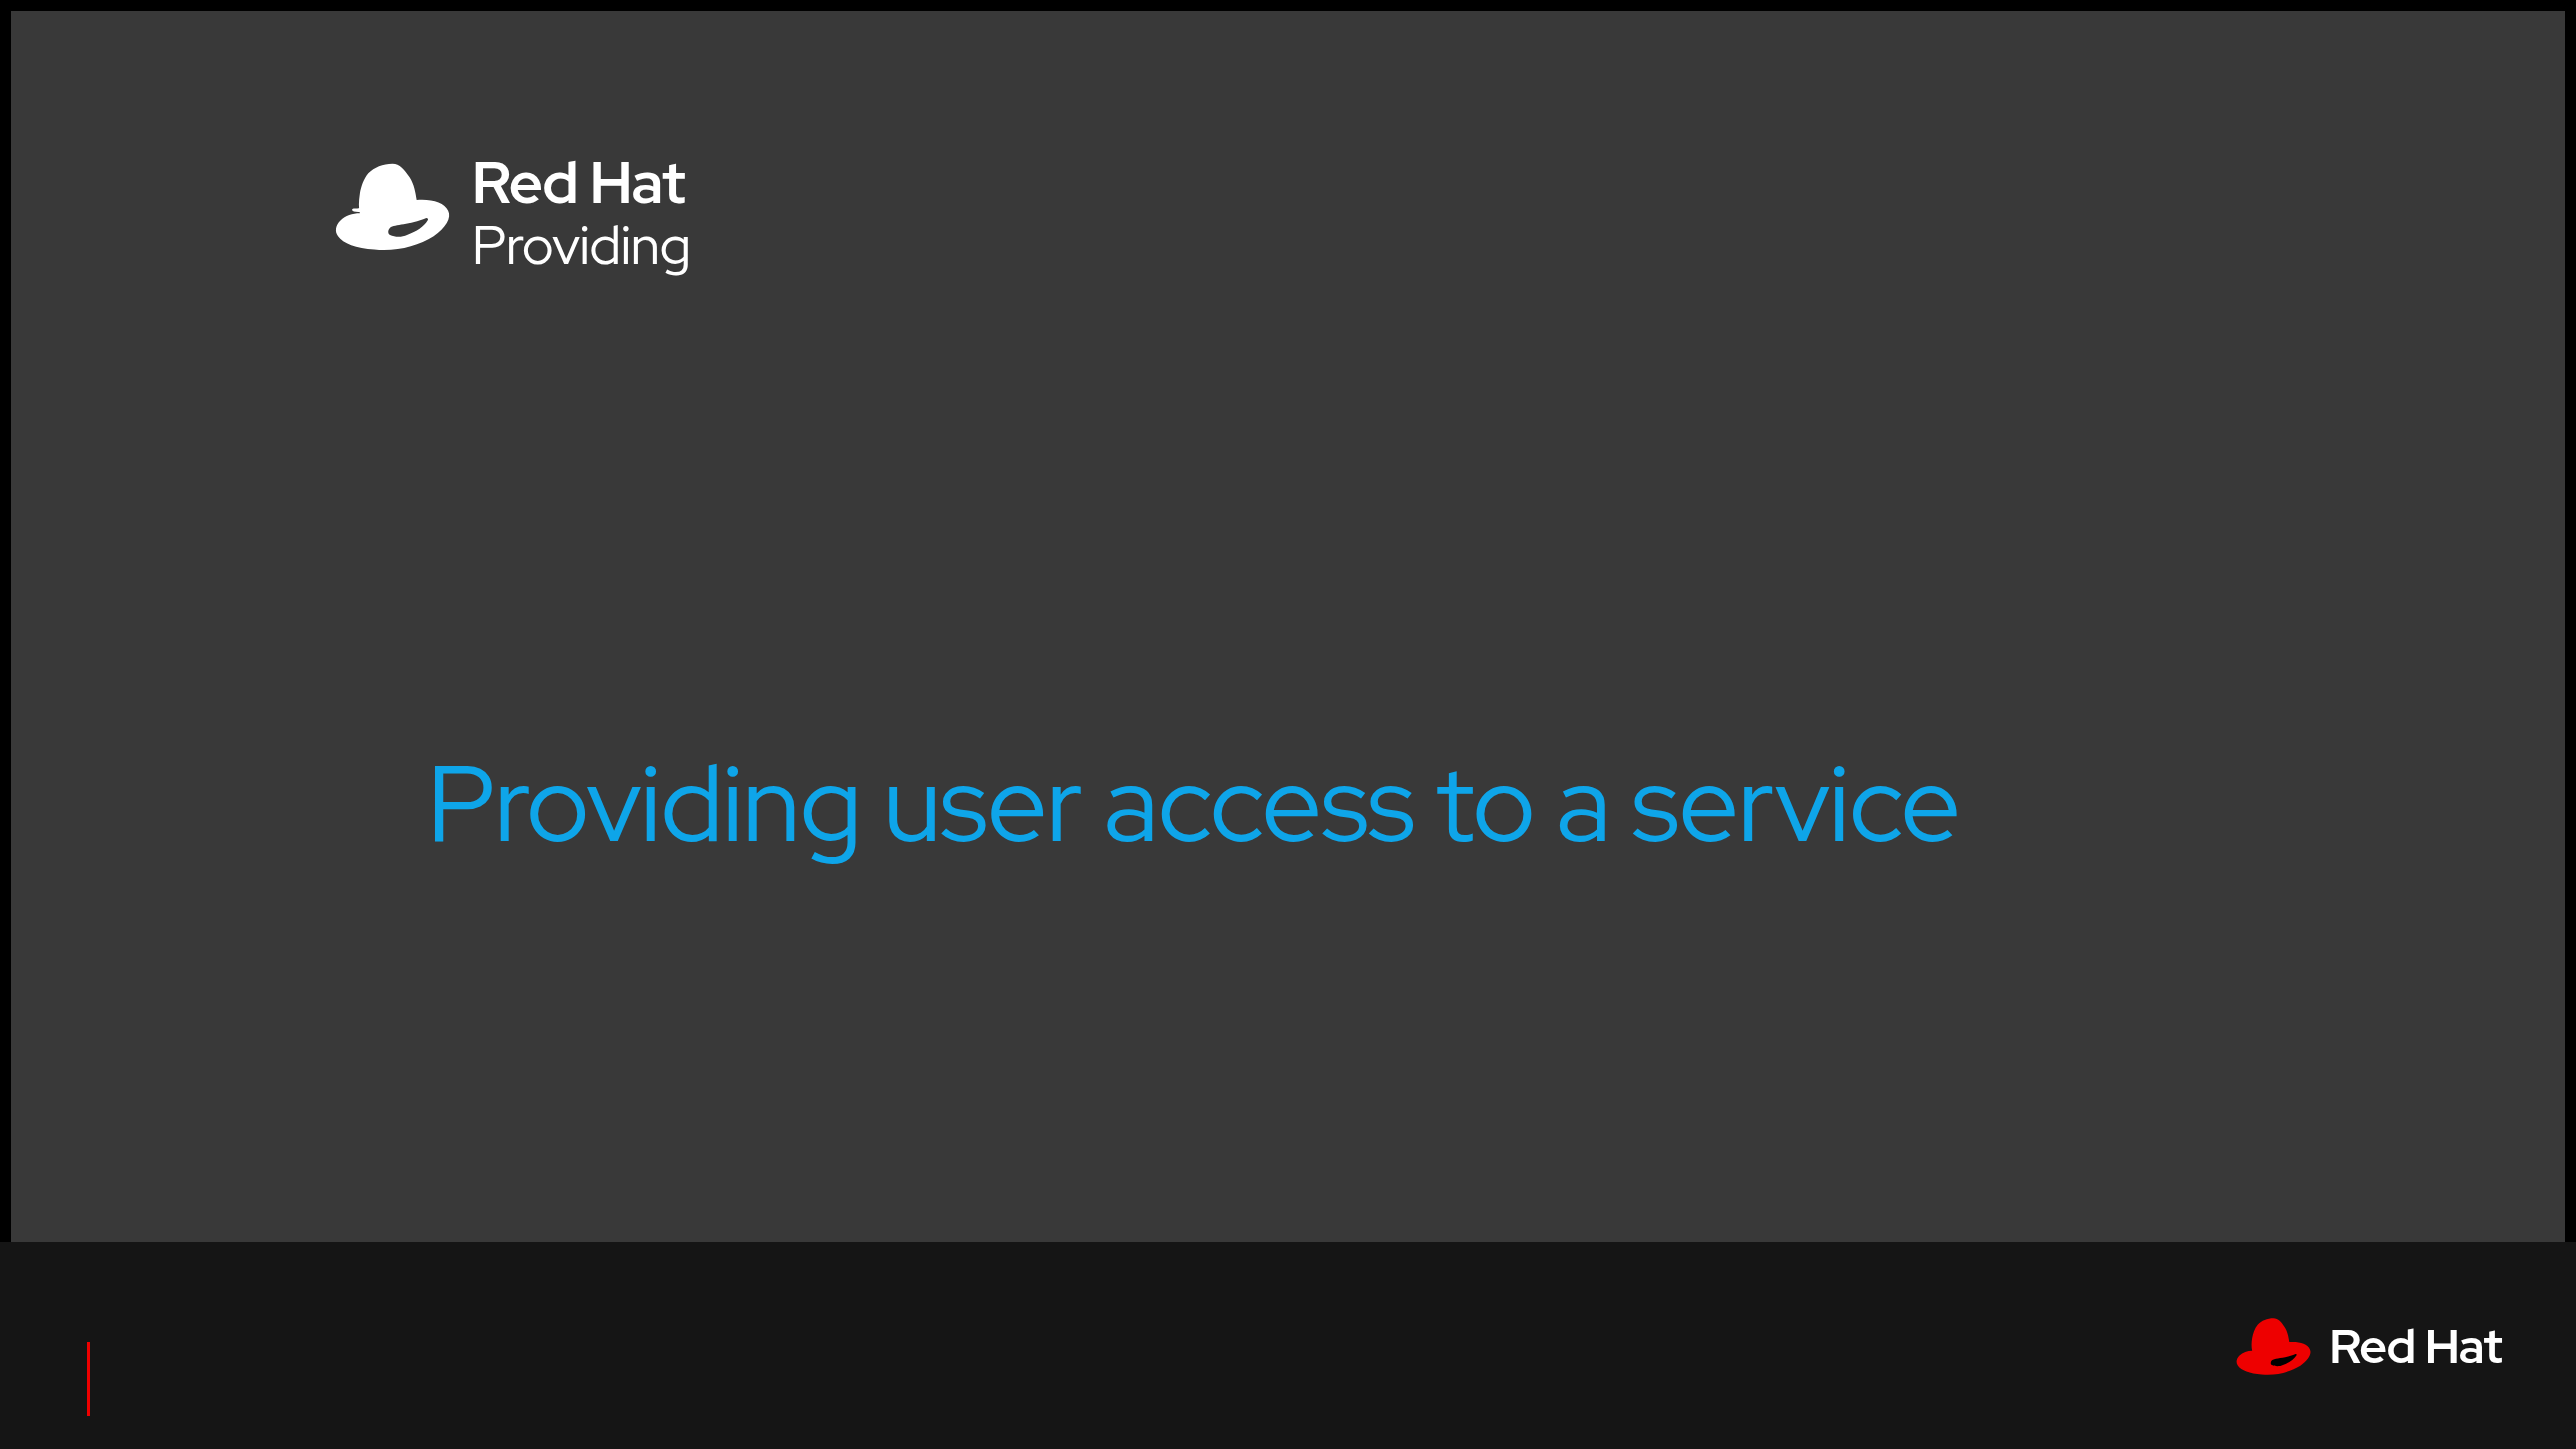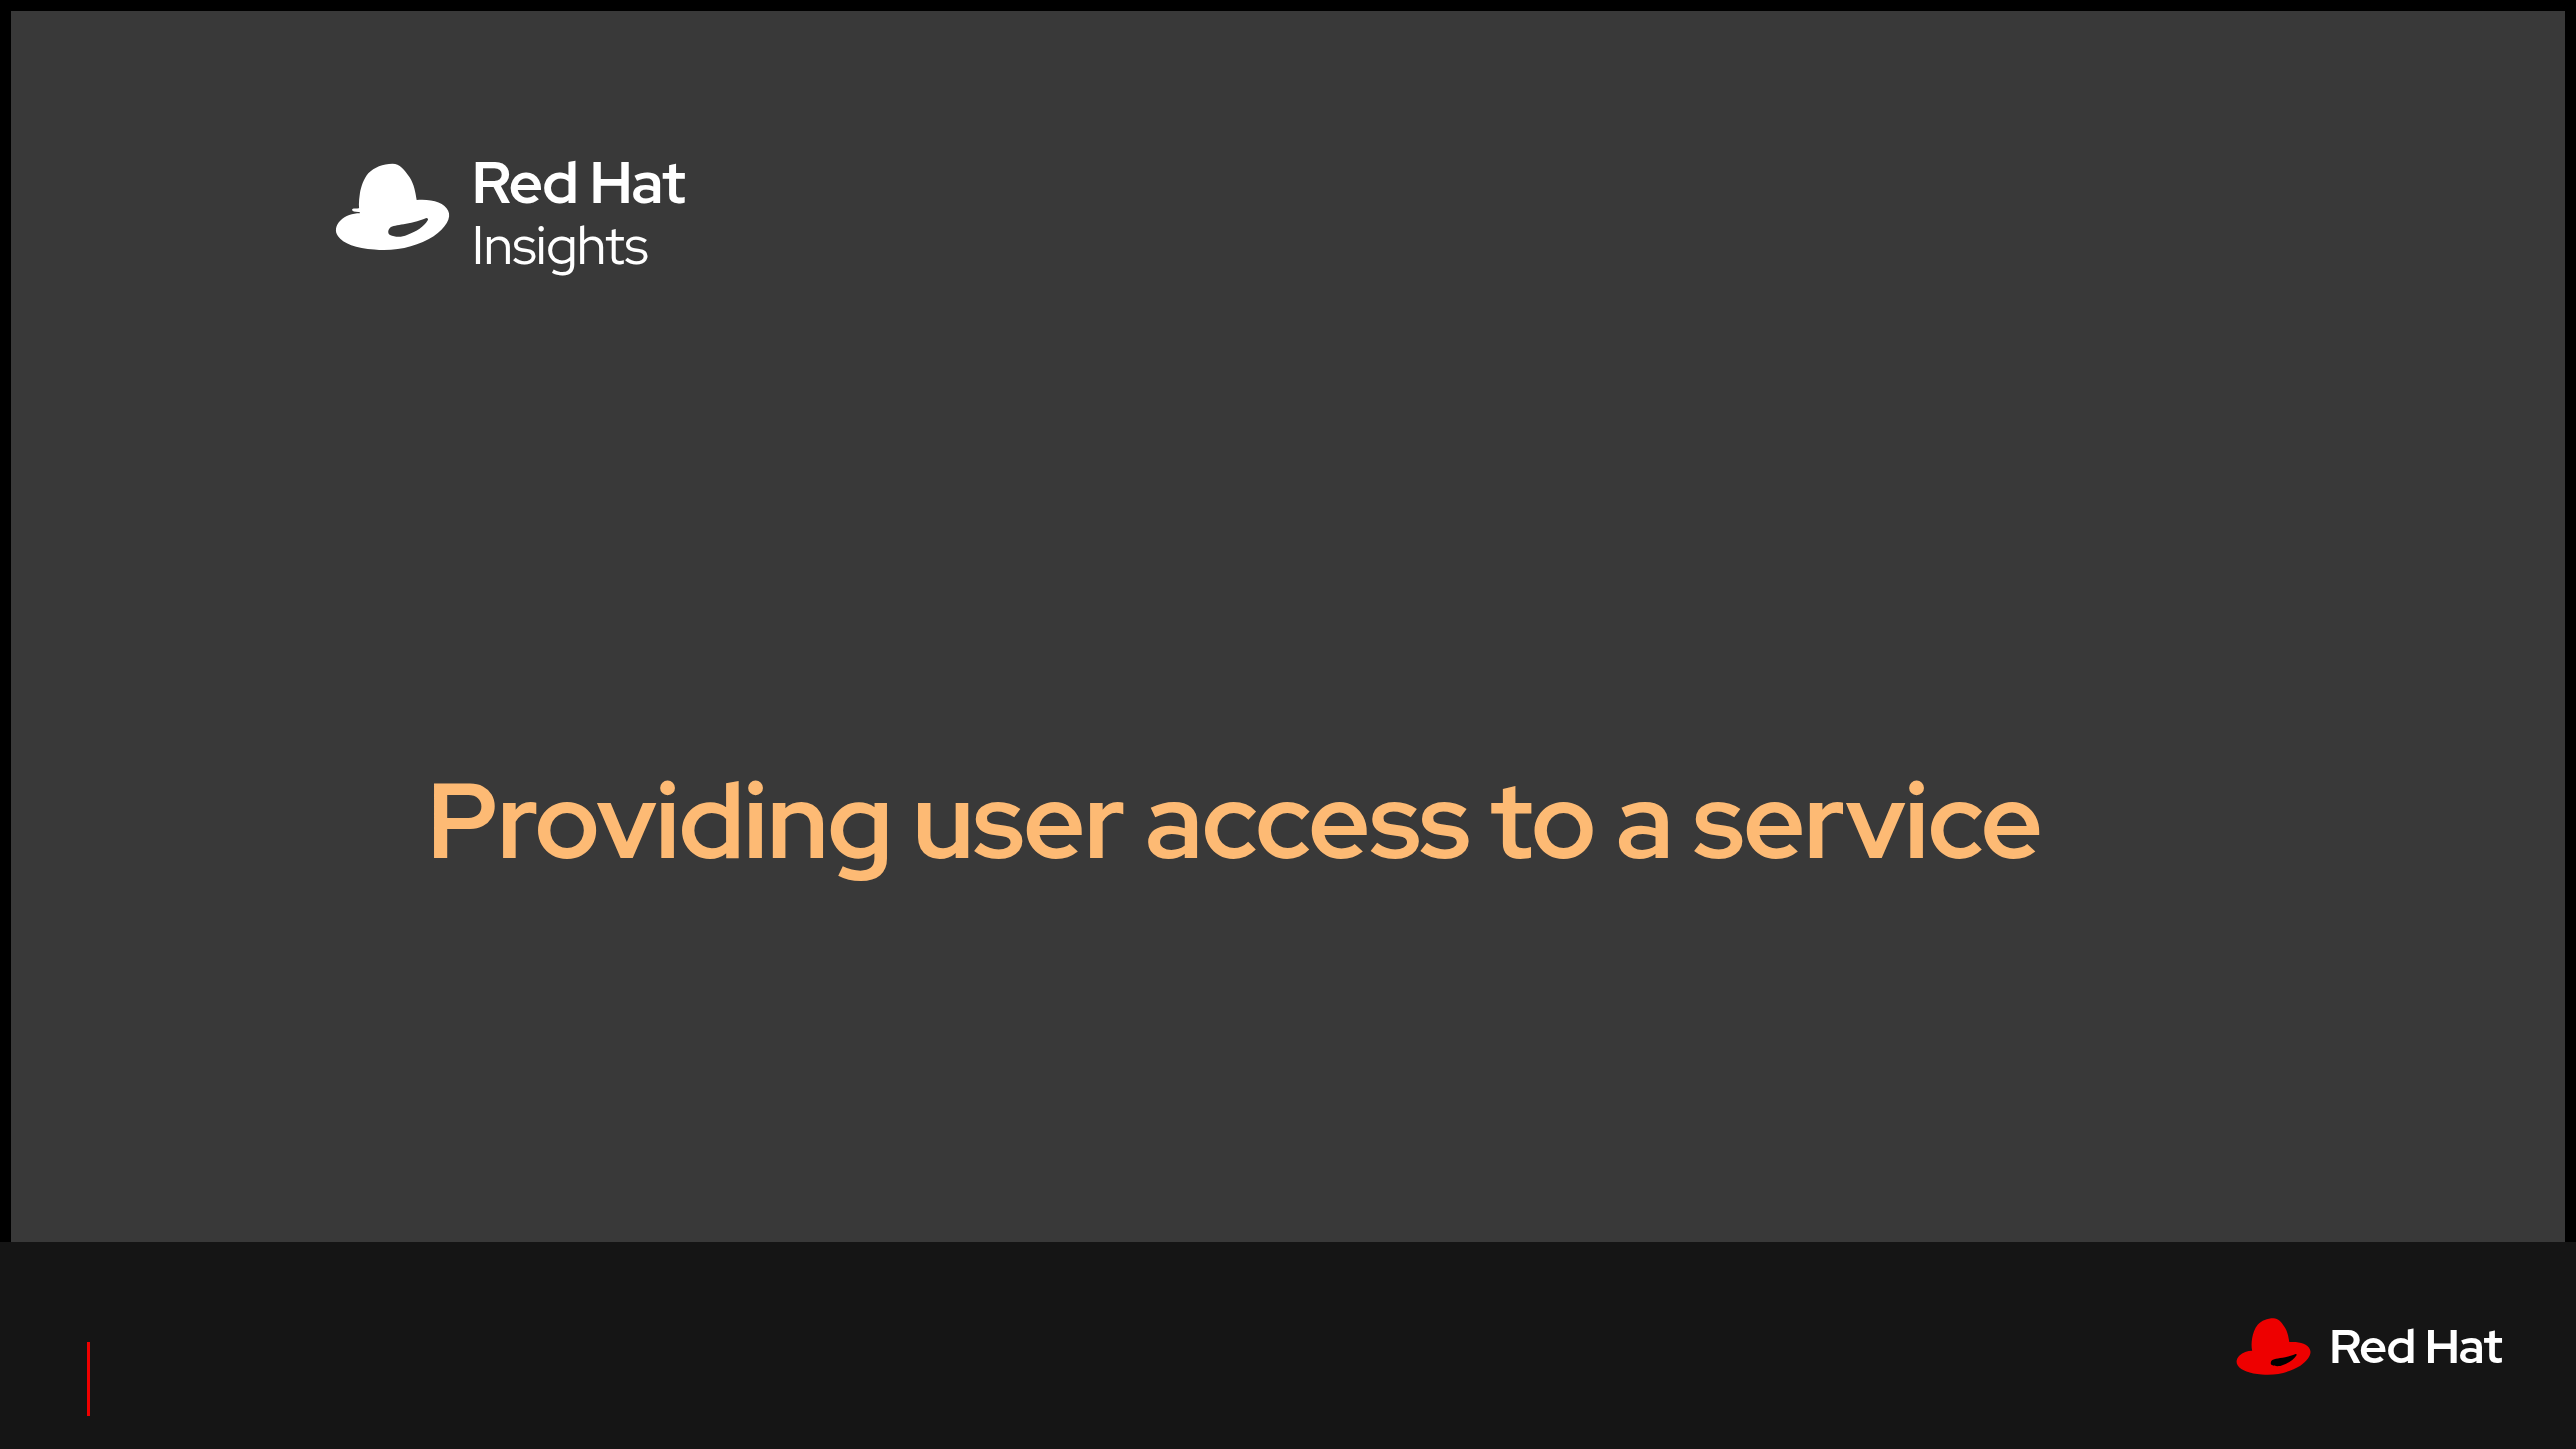--- a/index.html
+++ b/index.html
@@ -58,25 +58,25 @@
 
     .logo-product {
       font-size: 54px;
       font-weight: 400;
       line-height: 1.15;
       letter-spacing: -0.7px;
     }
 
     .slide-title {
       position: absolute;
-      top: 751px;
+      top: 734px;
       left: 416px;
-      color: #fdba74;
+      color: #0ea5e9;
       font-size: 107px;
-      font-weight: 700;
+      font-weight: 400;
       letter-spacing: -1.3px;
       line-height: 1.1;
     }
 
     .footer {
       position: absolute;
       bottom: 0;
       left: 0;
       right: 0;
       height: 207px;
@@ -117,21 +117,21 @@
 
 <div class="slide">
   <div class="header-logo">
     <span class="hat-icon-white">
       <svg viewBox="0 0 100 78" xmlns="http://www.w3.org/2000/svg">
         <path fill="#ffffff" d="M 50 3 C 42 3 35 6 30 11 C 26 16 24 22 23 28 C 22 34 22 40 23 44 C 17 44 11 46 7 50 C 3 54 2 59 5 63 C 9 69 20 73 35 74 C 53 76 71 71 84 63 C 94 56 99 48 96 42 C 93 35 82 32 70 33 C 69 27 68 20 64 14 C 60 8 56 3 50 3 Z M 18 40 C 17 40 16 41 17 42 C 18 43 21 43 24 43 C 27 42 29 41 28 40 C 27 39 24 39 21 40 C 20 40 19 40 18 40 Z M 62 62 C 58 64 52 64 48 62 C 46 61 46 58 48 56 C 52 53 64 54 78 48 C 79 48 80 49 79 50 C 76 55 70 59 62 62 Z"></path>
       </svg>
     </span>
     <div class="logo-text">
       <div class="logo-brand">Red Hat</div>
-      <div class="logo-product">Insights</div>
+      <div class="logo-product">Providing</div>
     </div>
   </div>
 
   <div class="slide-title">Providing user access to a service</div>
 </div>
 
 <div class="footer">
   <div class="footer-marker"></div>
   <div class="footer-logo">
     <span class="hat-icon-red">

